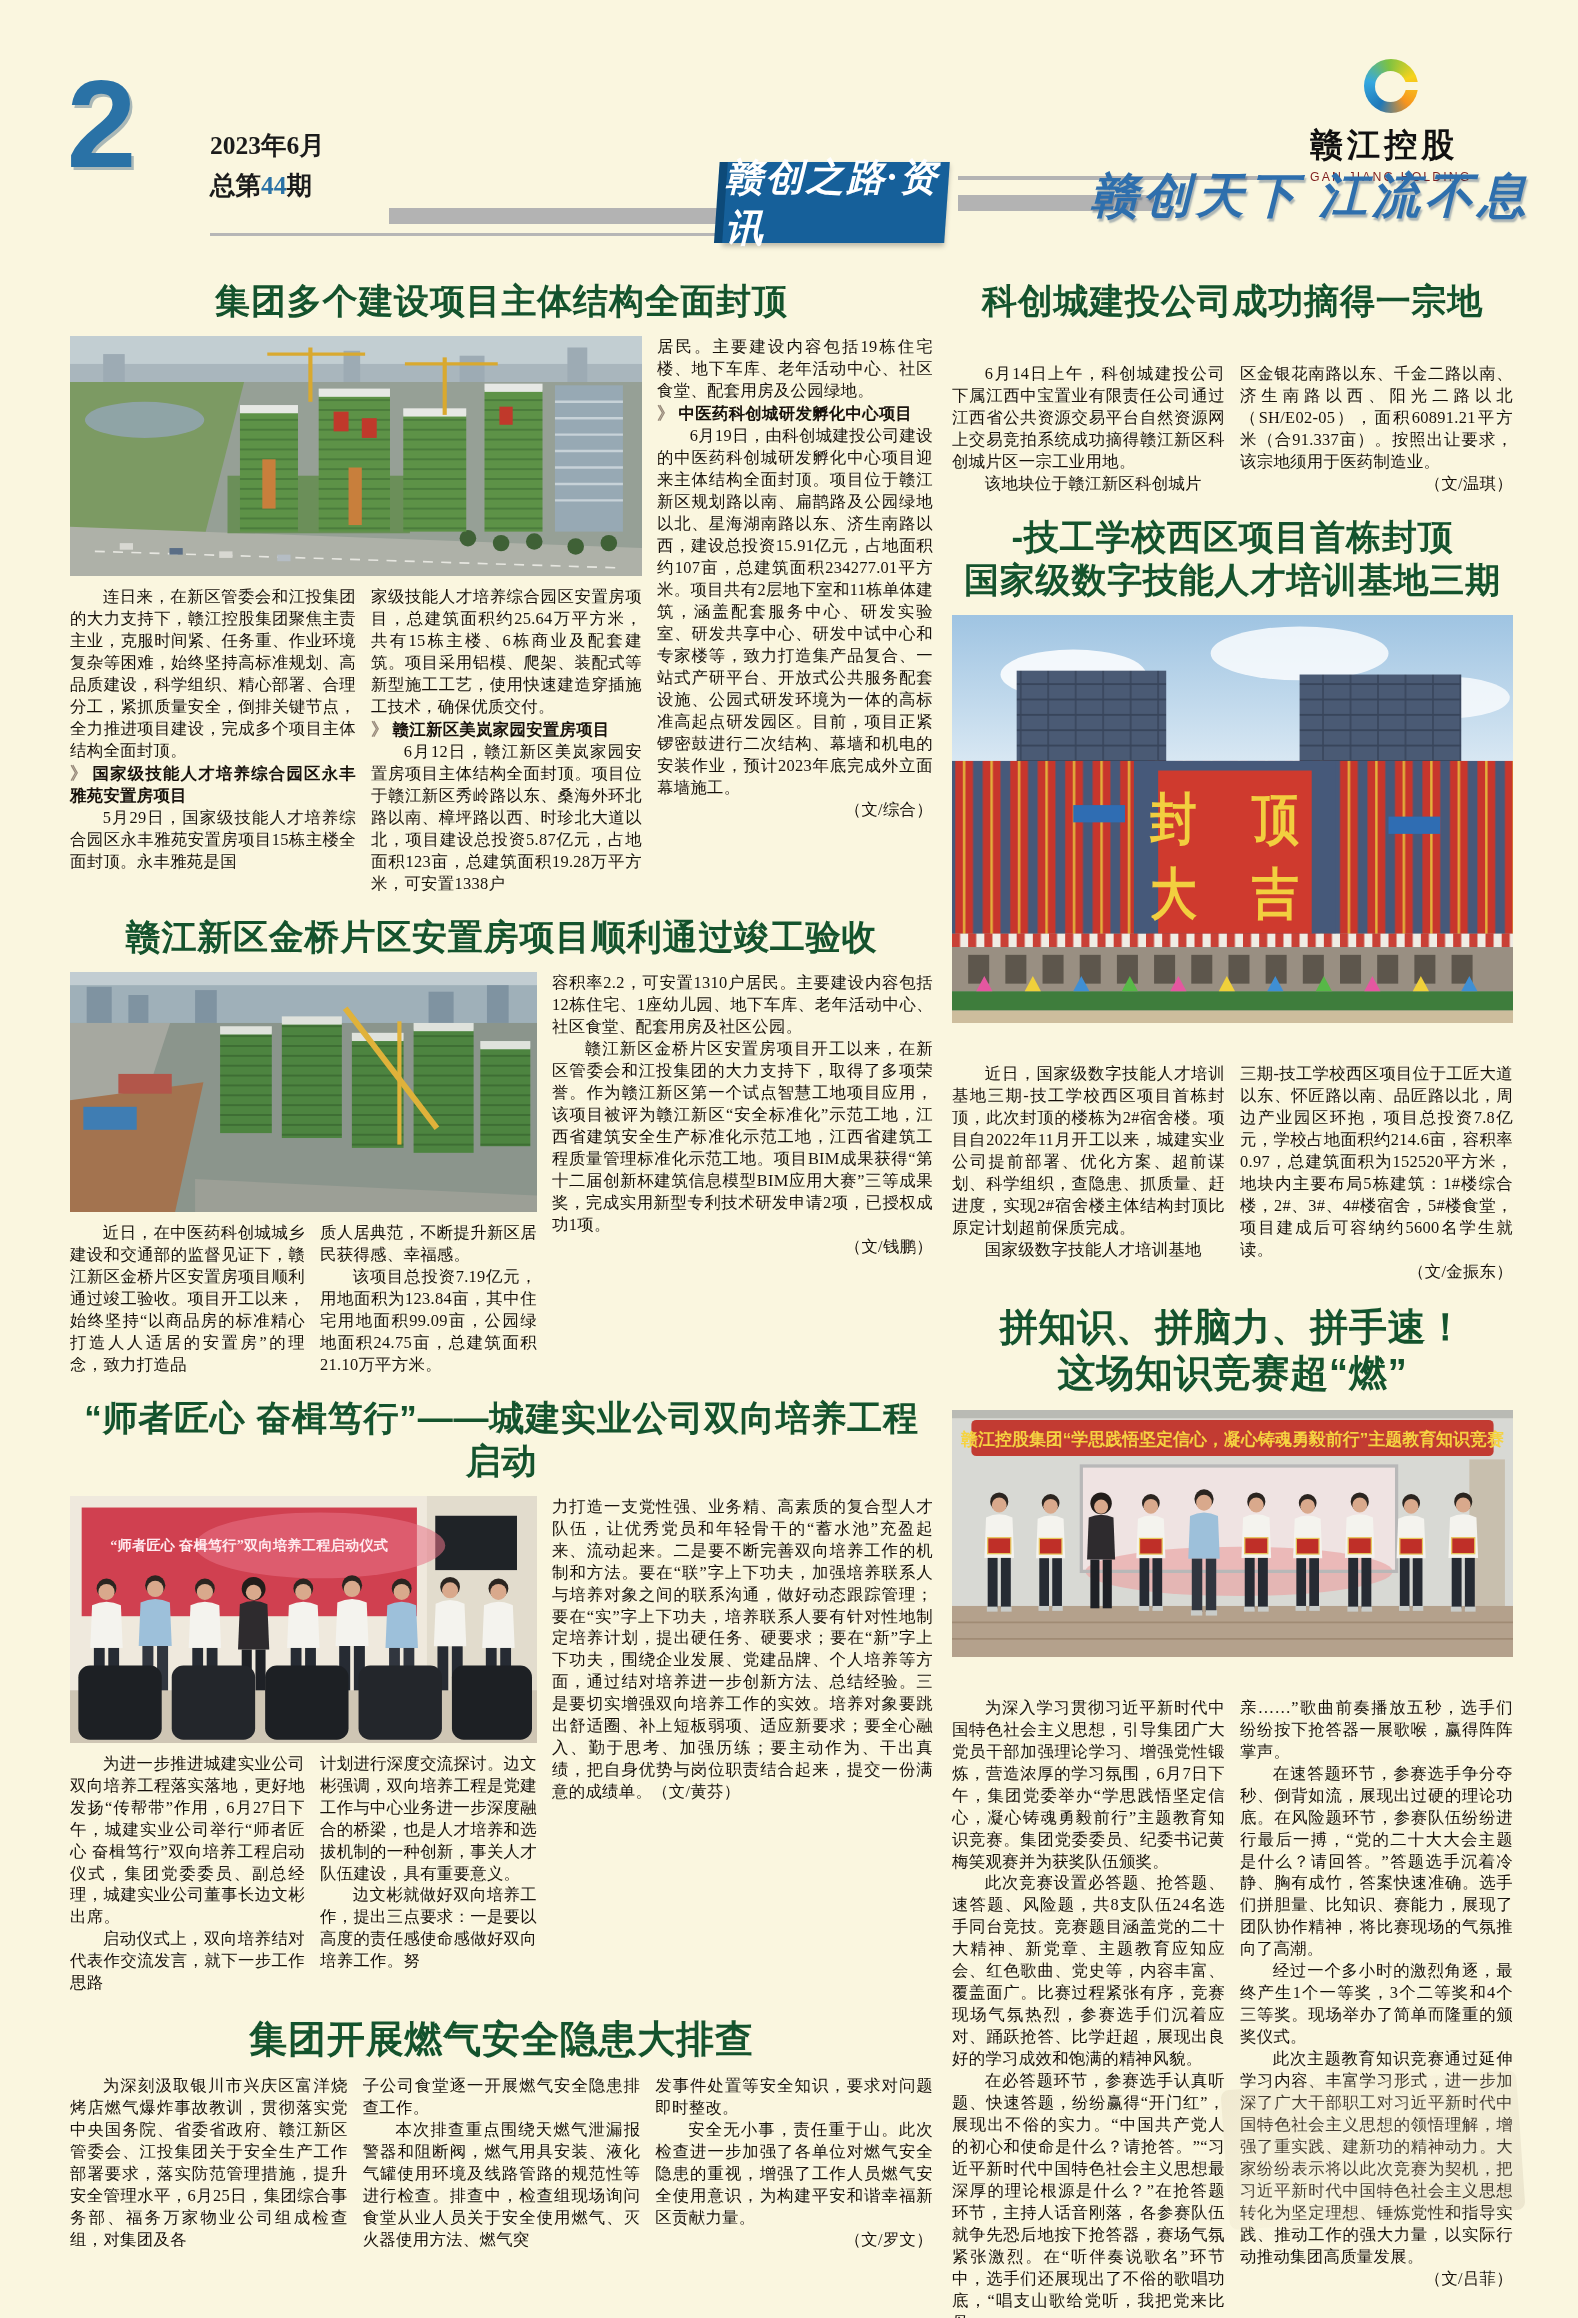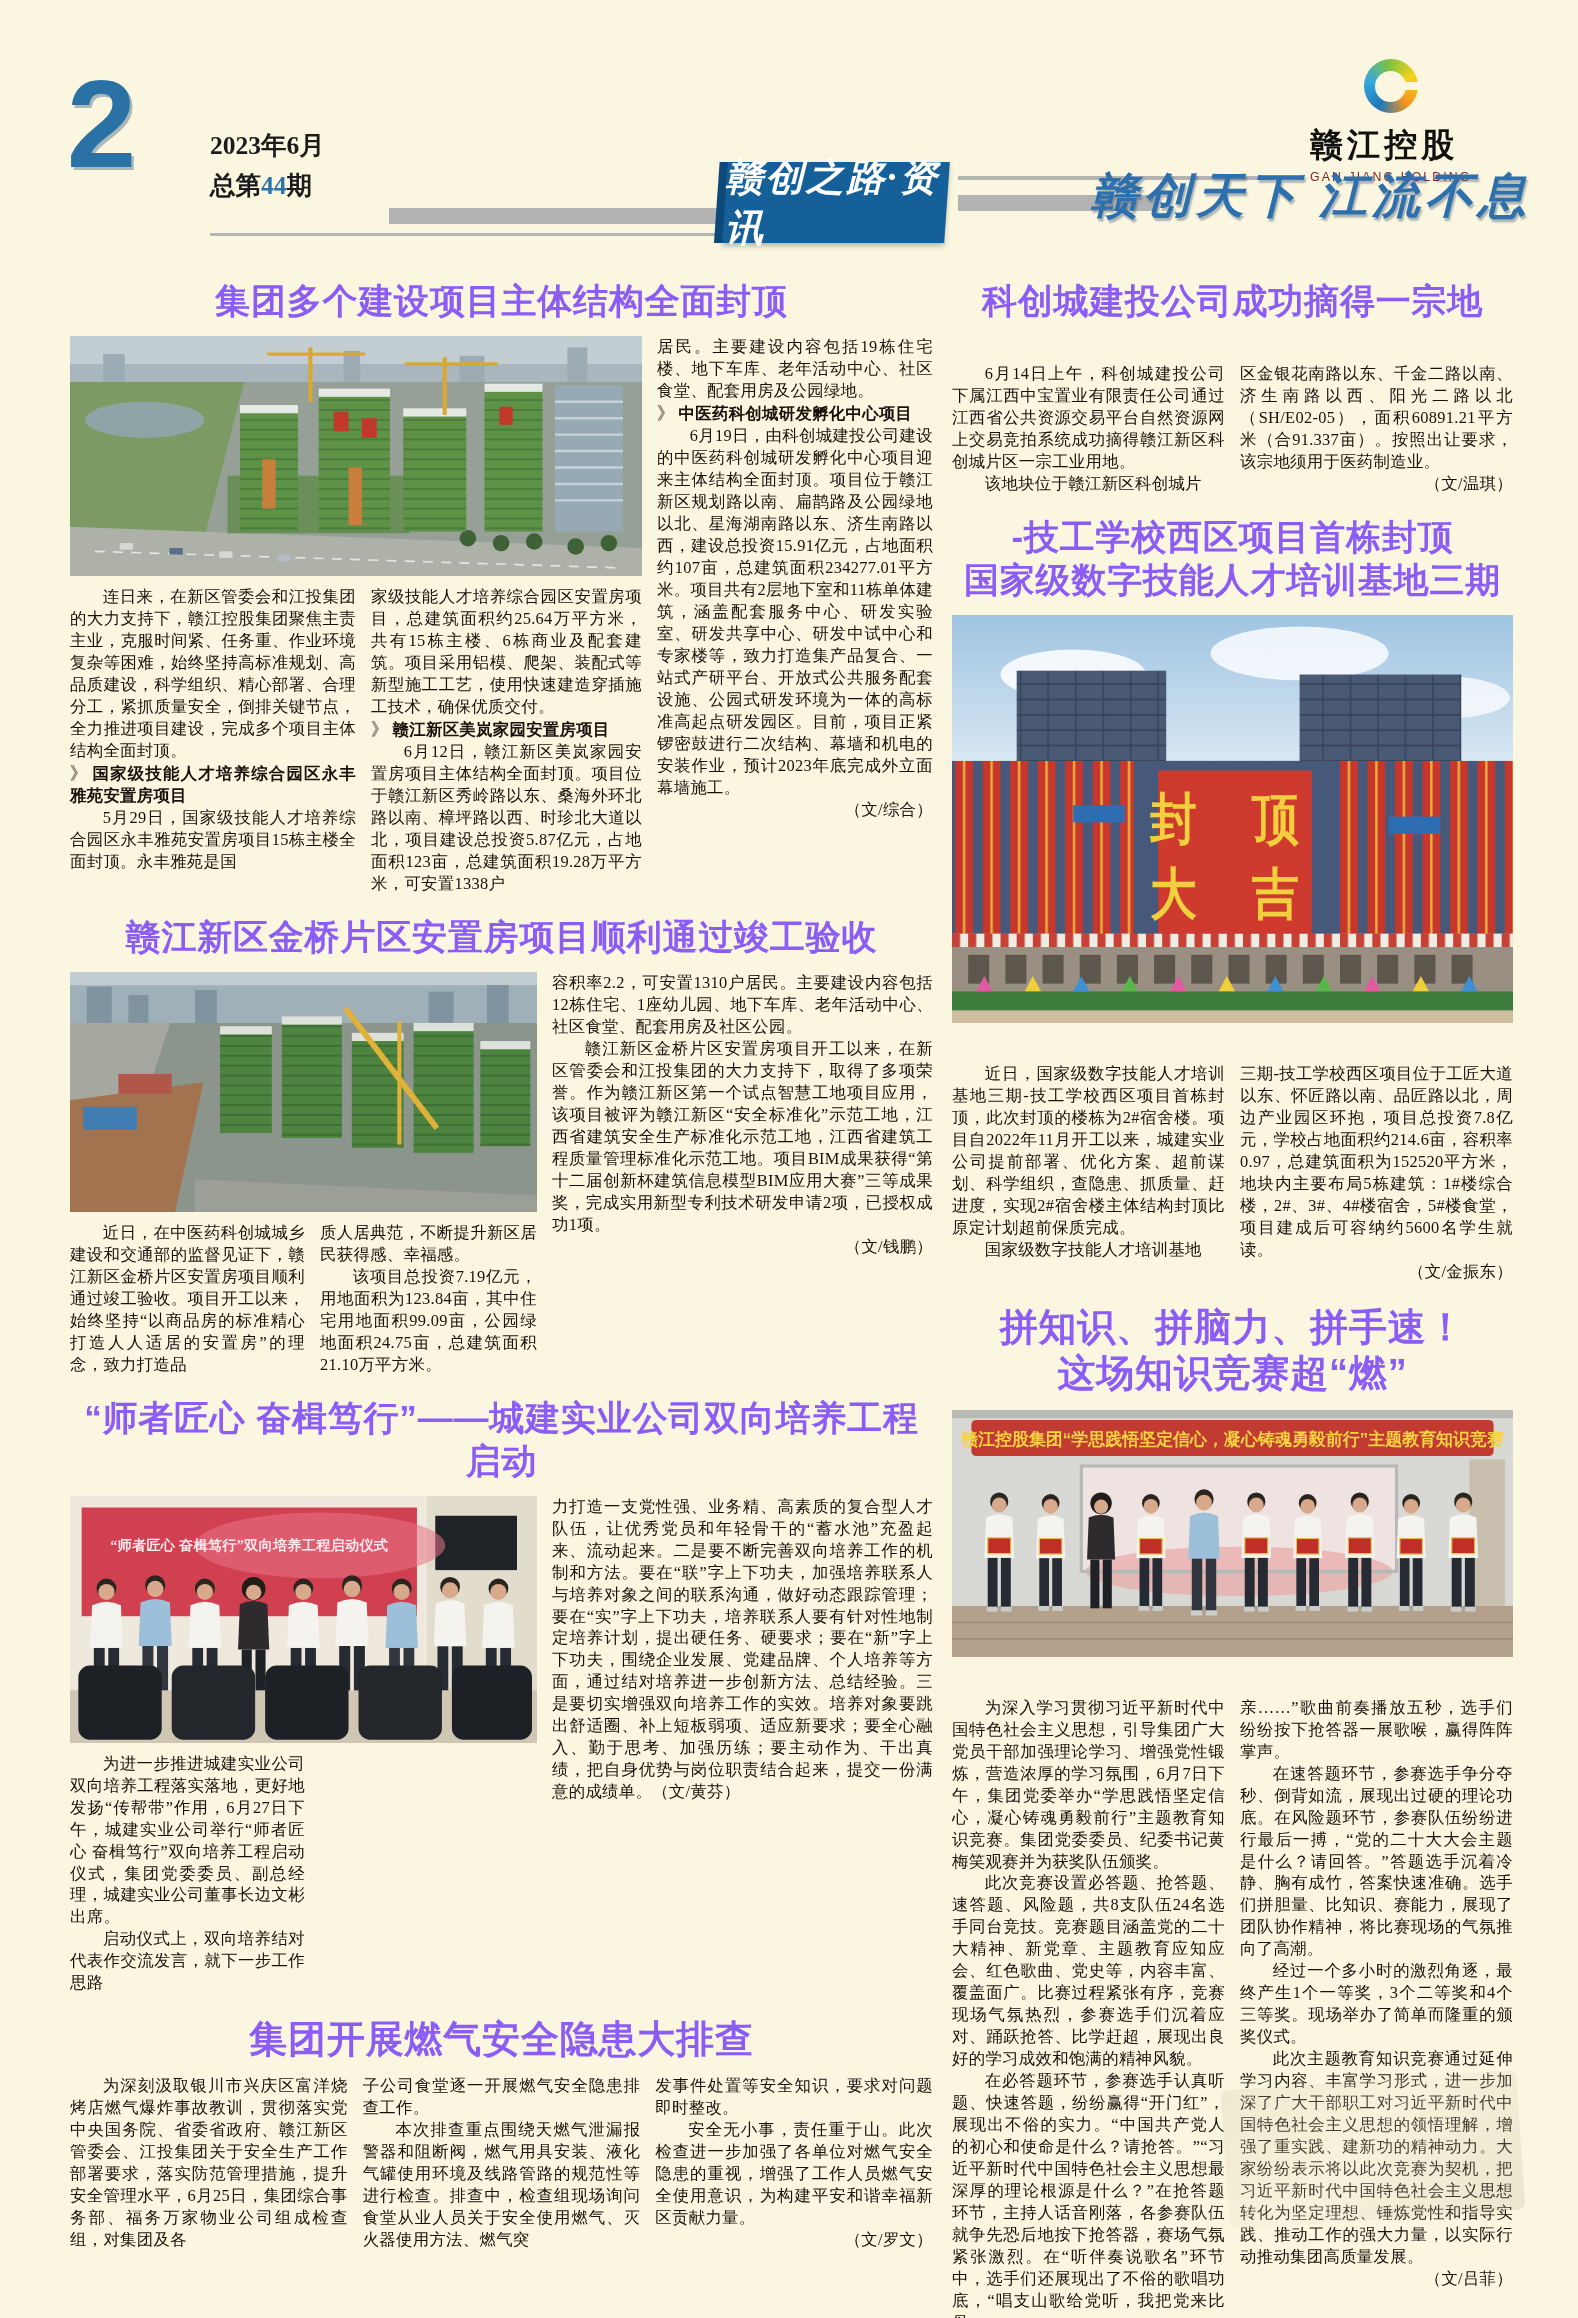--- a/index.html
+++ b/index.html
@@ -36,21 +36,21 @@
   .slogan{position:absolute;left:1020px;top:92px;width:421px;text-align:right;
           font-size:48px;font-weight:800;font-style:italic;color:#2e6fad;letter-spacing:5px;
           text-shadow:1.6px 2.5px 1.6px rgba(30,60,100,.35);white-space:nowrap;}
 
   
   .cols{display:flex;justify-content:space-between;margin-top:28px;}
   .z-left{width:863px;}
   .z-right{width:561px;}
   .article{margin-bottom:21.4px;}
   .art-title{font-family:"Liberation Sans",sans-serif;font-weight:700;text-align:center;
-             font-size:35px;line-height:1.22;color:#8b5cf6;letter-spacing:0.8px;margin:3.3px 0 13px;}
+             font-size:35px;line-height:1.22;color:#14532d;letter-spacing:0.8px;margin:3.3px 0 13px;}
   .art-title.big{font-size:38px;}
   .art-body{font-size:16.4px;line-height:1.34;letter-spacing:0.3px;}
   .para{margin:0;text-align:justify;}
   .indent{text-indent:2em;}
   .sig{text-align:right;}
   .subhead{font-weight:700;}
   .chev{color:#97897a;font-weight:700;margin-right:4.1px;font-size:1.05em;}
 
   .g3a{display:grid;grid-template-columns:286px 271px 1fr;column-gap:15px;row-gap:10px;}
   .g3b{display:grid;grid-template-columns:235px 217px 1fr;column-gap:15px;row-gap:10px;}
@@ -314,20 +314,24 @@
                   <rect x="458" y="206" width="96" height="90" rx="14" fill="#1d2024"></rect>
               </svg>
             </div>
             <div class="rspan">
                 <p class="para">力打造一支党性强、业务精、高素质的复合型人才队伍，让优秀党员和年轻骨干的“蓄水池”充盈起来、流动起来。二是要不断完善双向培养工作的机制和方法。要在“联”字上下功夫，加强培养联系人与培养对象之间的联系沟通，做好动态跟踪管理；要在“实”字上下功夫，培养联系人要有针对性地制定培养计划，提出硬任务、硬要求；要在“新”字上下功夫，围绕企业发展、党建品牌、个人培养等方面，通过结对培养进一步创新方法、总结经验。三是要切实增强双向培养工作的实效。培养对象要跳出舒适圈、补上短板弱项、适应新要求；要全心融入、勤于思考、加强历练；要主动作为、干出真绩，把自身优势与岗位职责结合起来，提交一份满意的成绩单。（文/黄芬）</p>
               </div>
             <div>
                 <p class="para indent">为进一步推进城建实业公司双向培养工程落实落地，更好地发扬“传帮带”作用，6月27日下午，城建实业公司举行“师者匠心 奋楫笃行”双向培养工程启动仪式，集团党委委员、副总经理，城建实业公司董事长边文彬出席。</p>
                 <p class="para indent">启动仪式上，双向培养结对代表作交流发言，就下一步工作思路</p>
               </div>
+            <div>
+                <p class="para">计划进行深度交流探讨。边文彬强调，双向培养工程是党建工作与中心业务进一步深度融合的桥梁，也是人才培养和选拔机制的一种创新，事关人才队伍建设，具有重要意义。</p>
+                <p class="para indent">边文彬就做好双向培养工作，提出三点要求：一是要以高度的责任感使命感做好双向培养工作。努</p>
+              </div>
           </div>
         </div>
 
         <div class="article">
           <div class="art-title big">集团开展燃气安全隐患大排查</div>
           <div class="art-body g3e">
             <div>
                 <p class="para indent">为深刻汲取银川市兴庆区富洋烧烤店燃气爆炸事故教训，贯彻落实党中央国务院、省委省政府、赣江新区管委会、江投集团关于安全生产工作部署要求，落实防范管理措施，提升安全管理水平，6月25日，集团综合事务部、福务万家物业公司组成检查组，对集团及各</p>
               </div>
             <div>

